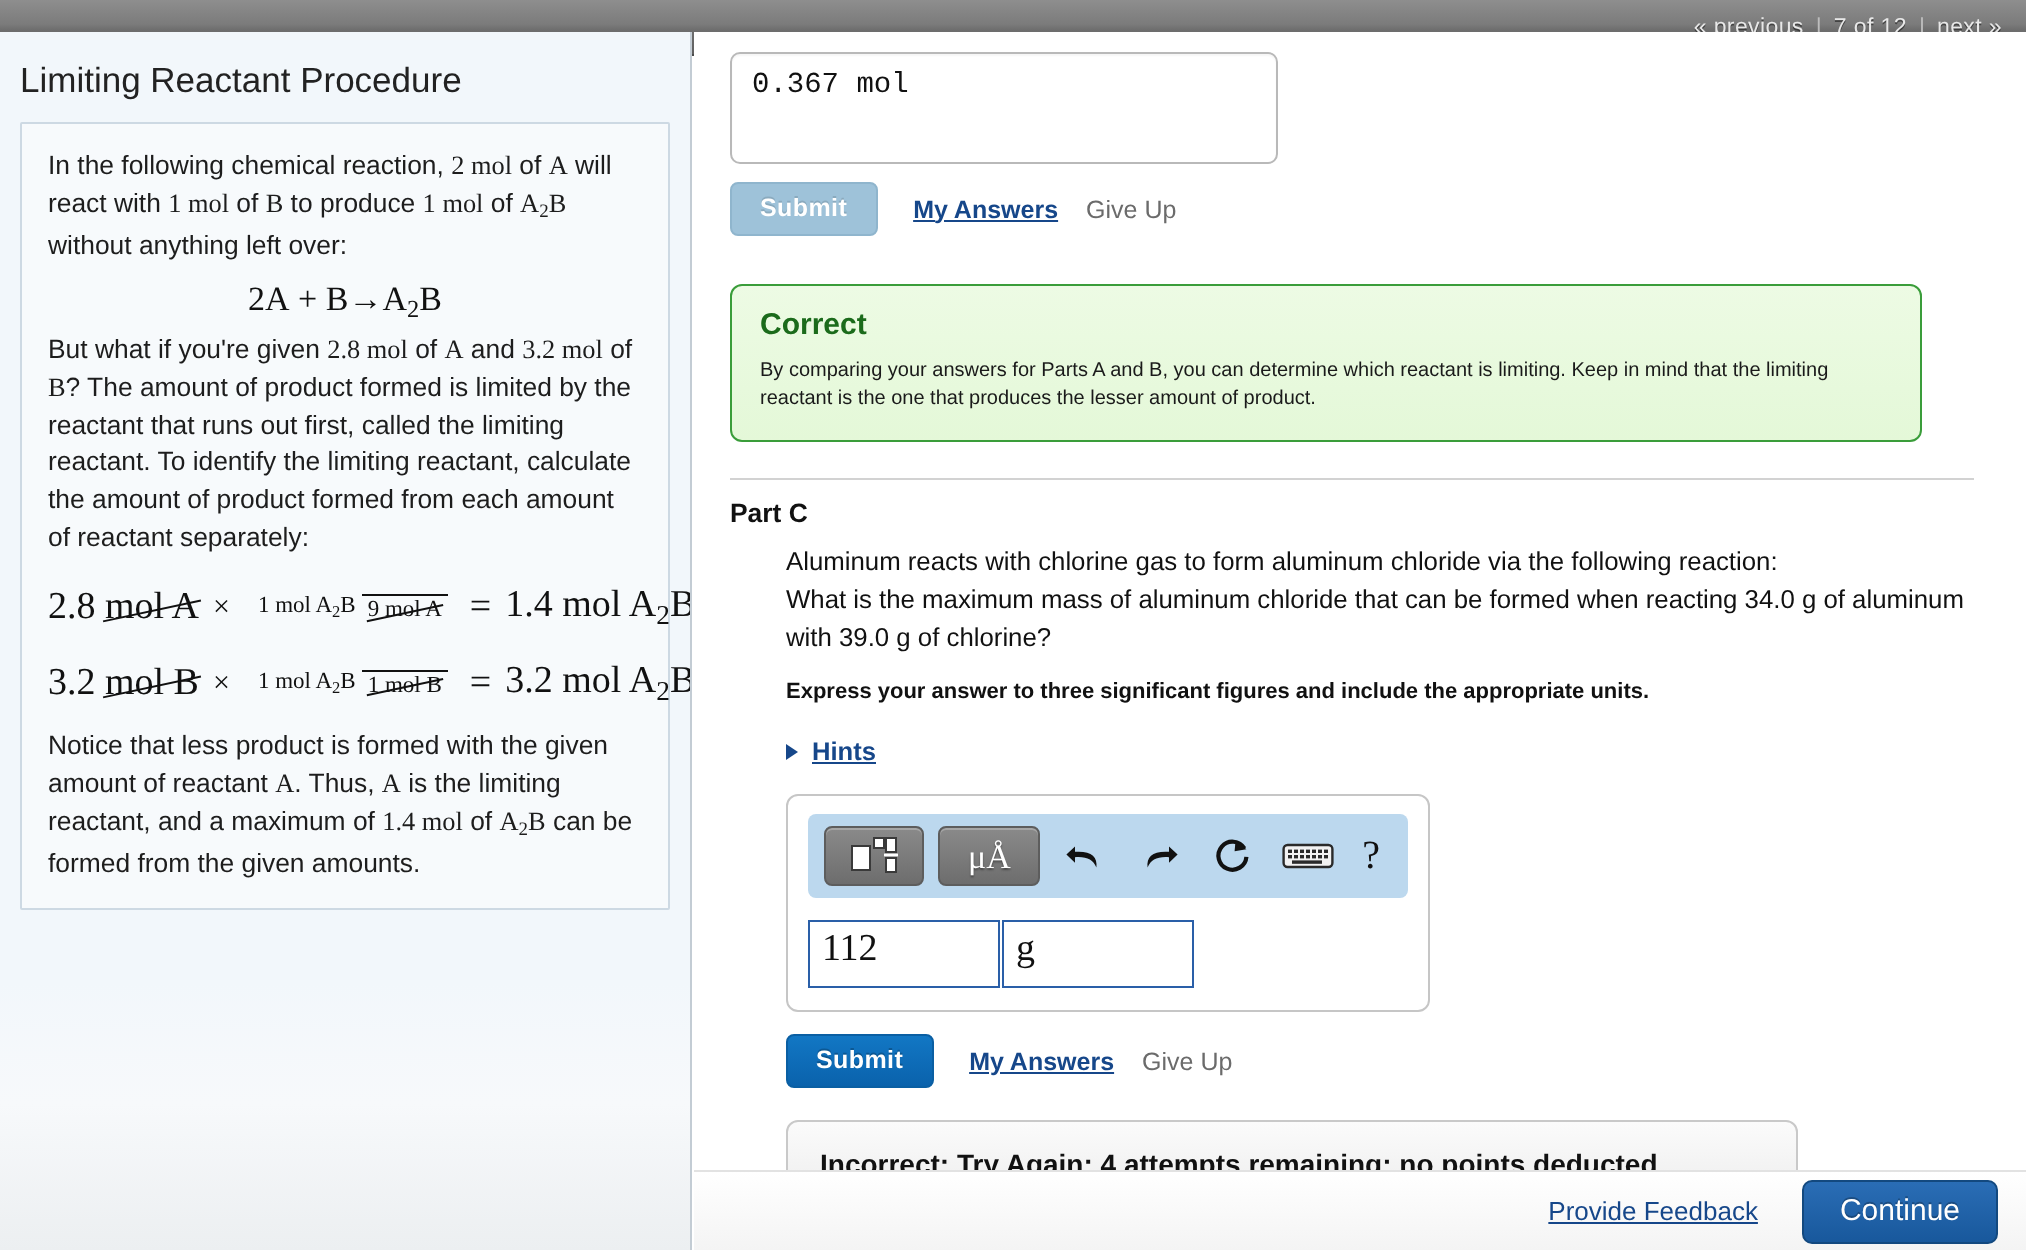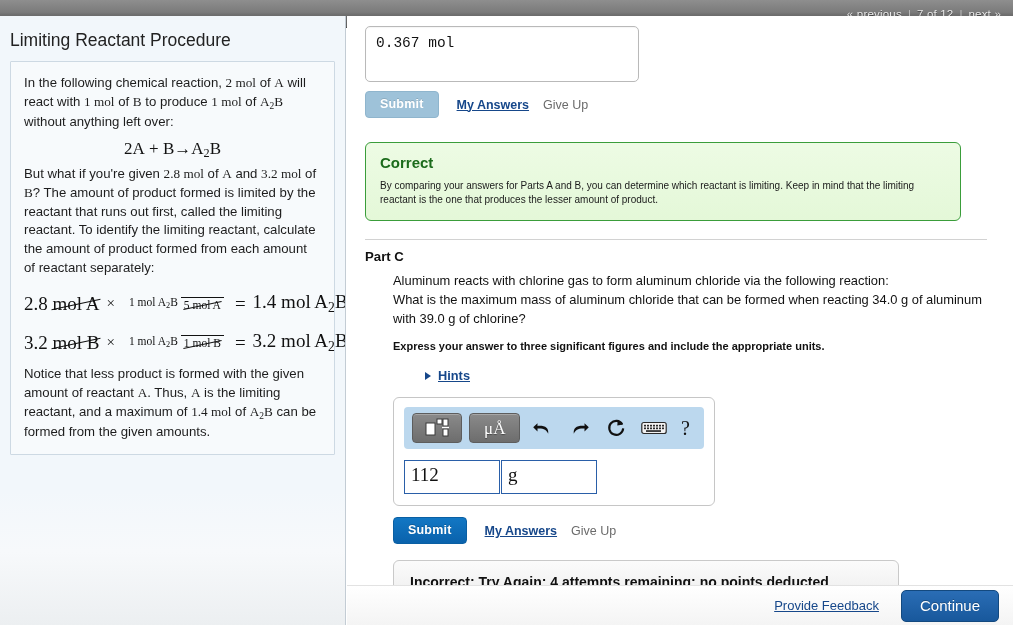--- a/index.html
+++ b/index.html
@@ -134,21 +134,21 @@
     font-weight:bold; font-size:13.2px; color:#111; margin:9px 0 8px 0;
   }
   .part-body{ padding-left:28px; }
   .q-text{ font-size:12.9px; color:#111; line-height:1.45; }
   .rxn{
     text-align:center; font-family:"Liberation Serif", serif;
     font-size:14.5px; color:#111; margin:3px 0 4px 0;
   }
   .q-bold{ font-weight:bold; font-size:11px; color:#111; margin-top:12px; }
 
-  .hints{ margin-top:16px; display:flex; align-items:center;margin-left:32px; }
+  .hints{ margin-top:16px; display:flex; align-items:center; }
   .hint-tri{
     width:0;height:0;border-left:6px solid #16478a;
     border-top:4.5px solid transparent;border-bottom:4.5px solid transparent;
     margin-right:7px;
   }
   .hint-link{
     color:#16478a; font-size:12.8px; font-weight:bold; text-decoration:underline;
     cursor:pointer;
   }
 
@@ -250,21 +250,21 @@
       <span>But what if you're given </span><span class="mathy">2.8 mol</span><span> of </span><span class="mathy">A</span><span> and </span><span class="mathy">3.2 mol</span><span> of </span><span class="mathy">B</span><span>? The amount of product formed is limited by the reactant that runs out first, called the limiting reactant. To identify the limiting reactant, calculate the amount of product formed from each amount of reactant separately:</span>
     </div>
 
     <div class="calc">
       <span>2.8</span>
       <span>&nbsp;</span>
       <span class="strike">mol A</span>
       <span class="times">×</span>
       <span class="frac">
         <span class="num"><span>1 mol A</span><span class="sub">2</span><span>B</span></span>
-        <span class="den"><span class="strike">5 mol A</span></span>
+        <span class="den"><span class="strike">9 mol A</span></span>
       </span>
       <span class="eq">=</span>
       <span><span>1.4 mol A</span><span class="sub">2</span><span>B</span></span>
     </div>
 
     <div class="calc">
       <span>3.2</span>
       <span>&nbsp;</span>
       <span class="strike">mol B</span>
       <span class="times">×</span>

